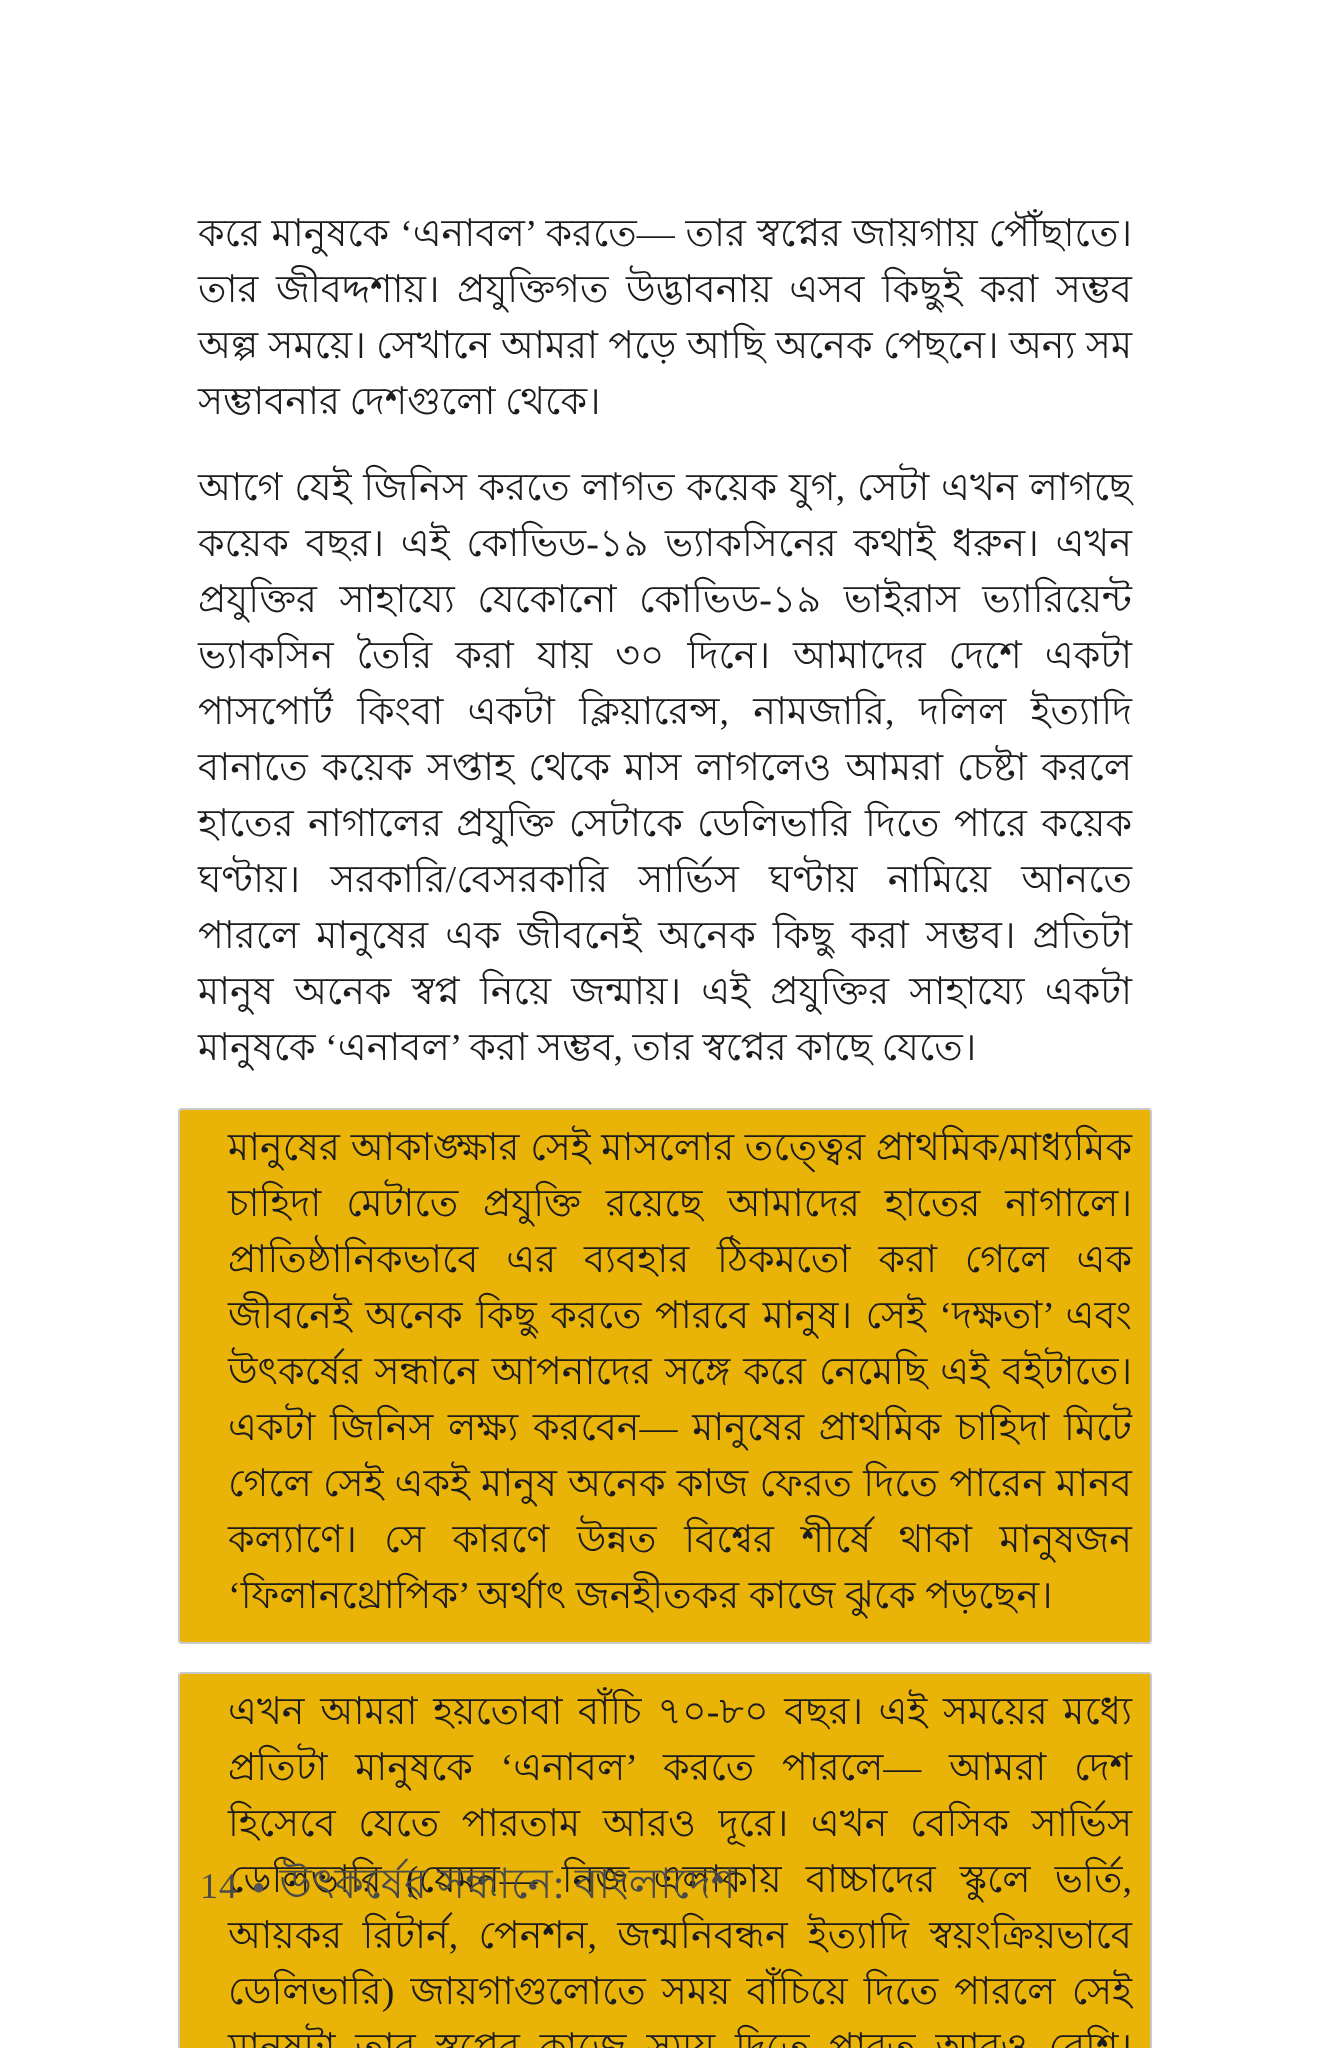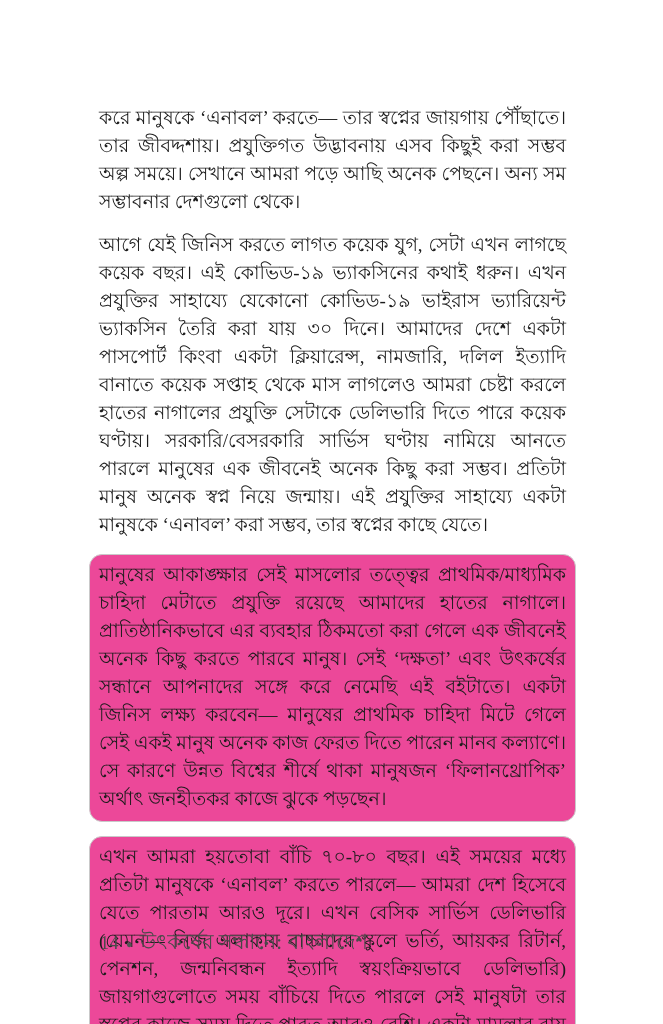--- a/index.html
+++ b/index.html
@@ -23,24 +23,24 @@
     width: 467px;
   }
   .para {
     font-size: 19px;
     line-height: 28px;
     text-align: justify;
     color: #1c1c1c;
     margin-bottom: 15px;
   }
   .highlight-box {
-    background: #ec4899;
+    background: #eab308;
     border: 1px solid #c9c9c9;
-    border-radius: 13px;
-    padding: 6px 9px 8px 9px;
+    border-radius: 2px;
+    padding: 6px 9px 8px 24px;
     margin: 0 -10px 14px -10px;
   }
   .highlight-box .para {
     margin-bottom: 0;
   }
   .footer {
     position: absolute;
     left: 100px;
     top: 926px;
     display: flex;

